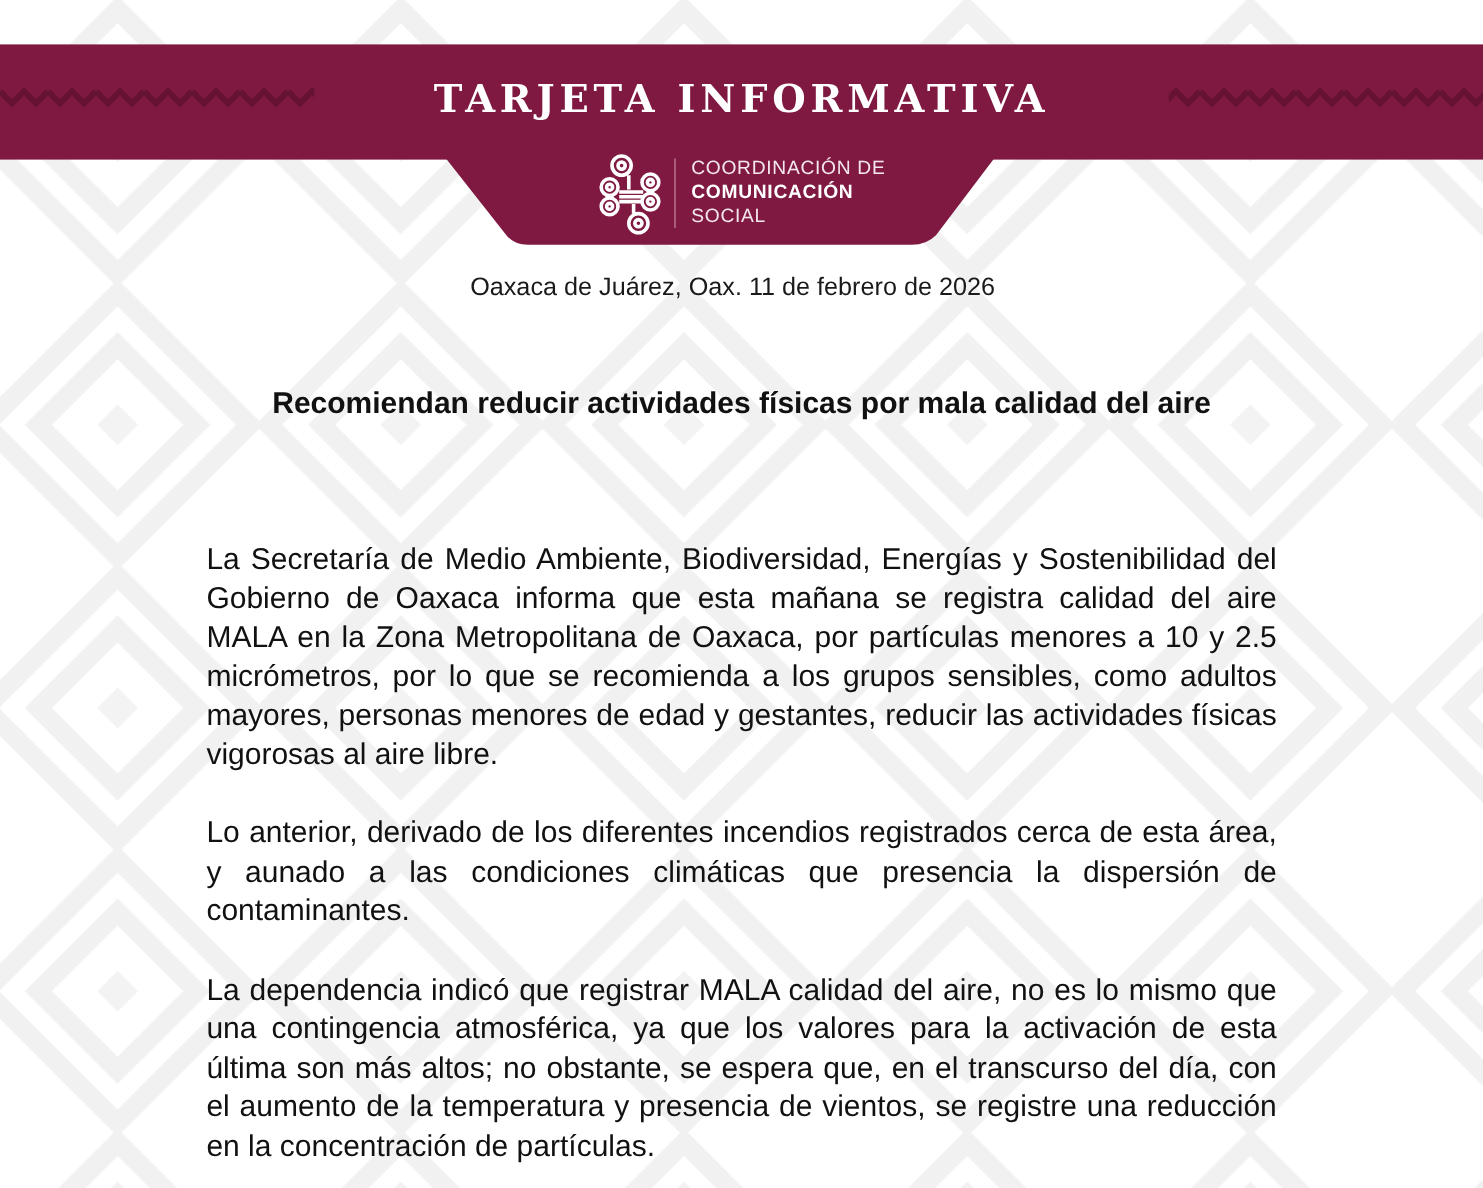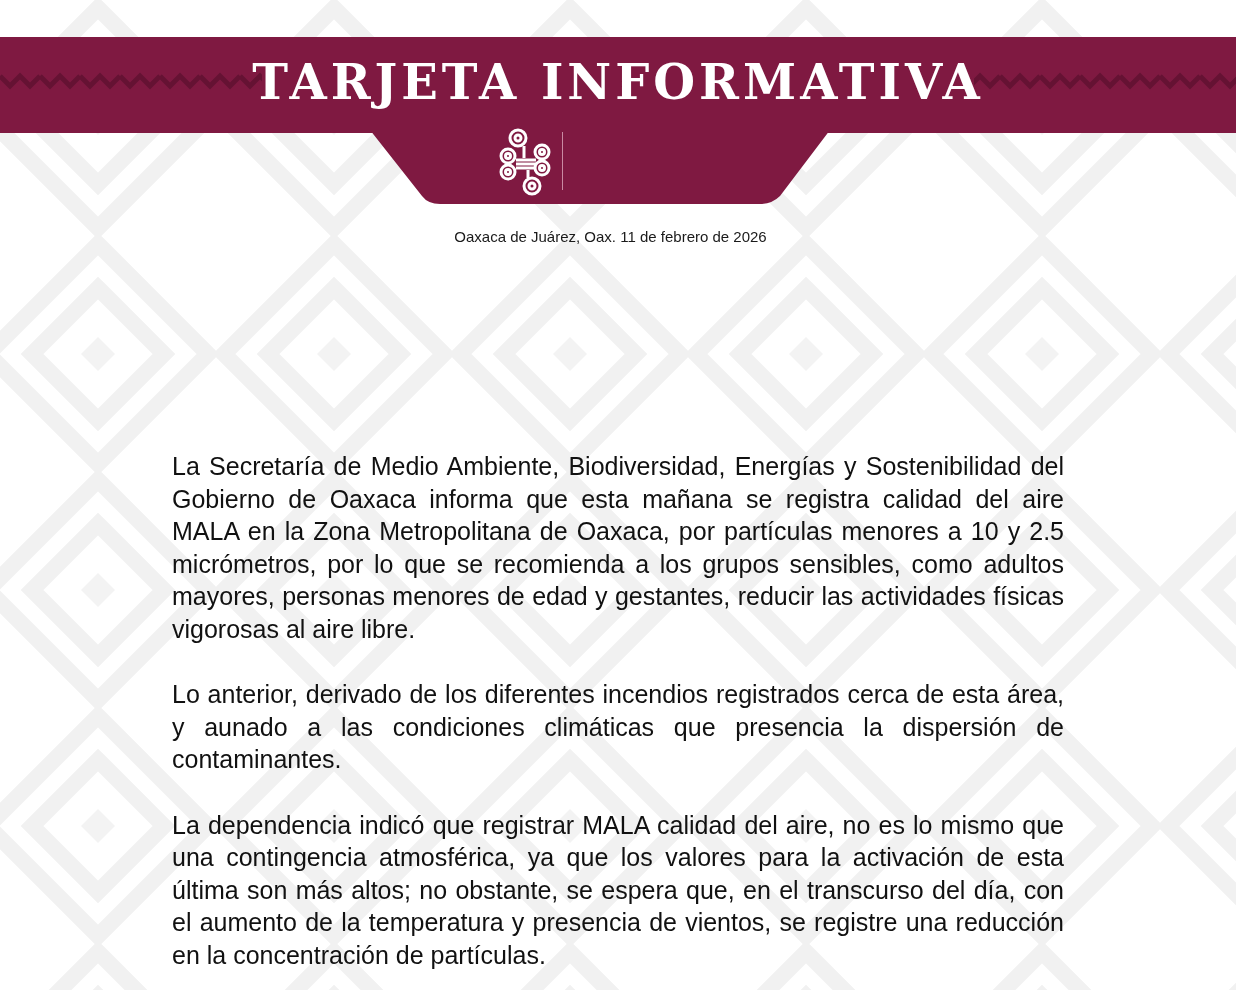--- a/index.html
+++ b/index.html
@@ -11,39 +11,39 @@
   .bg-pattern { position:absolute; inset:0; z-index:0; }
   .header-band {
     position:absolute; left:0; top:37px; width:1236px; height:96px;
     background:#7f1941; z-index:1;
   }
   .band-weave {
     position:absolute; left:0; top:70px; width:1236px; height:22px; z-index:2;
   }
   .header-title {
     position:absolute; left:0; top:50px; width:1236px; text-align:center;
-    font-family:"DejaVu Serif", serif; font-weight:bold; font-size:48px;
+    font-family:"DejaVu Serif", serif; font-weight:bold; font-size:32px;
     letter-spacing:4px; color:#ffffff; z-index:4; line-height:64px;
   }
   .title-bg {
     position:absolute; left:262px; top:58px; width:712px; height:52px;
     background:#7f1941; z-index:3;
   }
   .tab-shape { position:absolute; left:370px; top:130px; z-index:1; }
   .logo-wrap {
     position:absolute; left:498px; top:125px; width:260px; height:72px; z-index:4;
     display:flex; align-items:center;
   }
   .logo-icon { width:56px; height:70px; }
   .logo-divider { width:1px; height:58px; background:#c98aa2; margin:0 13px 0 8px; }
   .logo-text { color:#f3e6ec; font-size:16px; line-height:20px; letter-spacing:0.6px; }
   .logo-text .bold { font-weight:bold; color:#ffffff; }
   .date-line {
     position:absolute; left:0; top:228px; width:1221px; text-align:center;
-    font-size:15px; color:#1a1a1a; z-index:4;
+    font-size:21px; color:#1a1a1a; z-index:4;
   }
   .headline {
     position:absolute; left:150px; top:320px; width:936px; text-align:center;
     font-size:25px; font-weight:bold; line-height:32px; color:#111; z-index:4;
   }
   .body-text {
     position:absolute; left:172px; top:450px; width:892px; z-index:4;
     font-size:25px; line-height:32.6px; color:#111; text-align:justify;
     font-family:"Liberation Sans", sans-serif;
   }
@@ -96,24 +96,30 @@
         <circle cx="44" cy="26" r="2.5"></circle>
       <circle cx="44" cy="42" r="7"></circle>
         <circle cx="44" cy="42" r="2.5"></circle>
       <circle cx="34" cy="60" r="8"></circle>
         <circle cx="34" cy="60" r="3"></circle>
       <path d="M18 34 H38 M18 38 H38 M18 42 H38"></path>
       <path d="M26 20 V32 M30 44 V52"></path>
     </g>
   </svg>
   <div class="logo-divider"></div>
+  <div class="logo-text">
+    <div>COORDINACIÓN DE</div>
+    <div class="bold">COMUNICACIÓN</div>
+    <div>SOCIAL</div>
+  </div>
 </div>
 
 <div class="date-line">Oaxaca de Juárez, Oax. 11 de febrero de 2026</div>
 
 <div class="headline">
+  <div>Recomiendan reducir actividades físicas por mala calidad del aire</div>
 </div>
 
 <div class="body-text">
   <p>La Secretaría de Medio Ambiente, Biodiversidad, Energías y Sostenibilidad del Gobierno de Oaxaca informa que esta mañana se registra calidad del aire MALA en la Zona Metropolitana de Oaxaca, por partículas menores a 10 y 2.5 micrómetros, por lo que se recomienda a los grupos sensibles, como adultos mayores, personas menores de edad y gestantes, reducir las actividades físicas vigorosas al aire libre.</p>
   <p>Lo anterior, derivado de los diferentes incendios registrados cerca de esta área, y aunado a las condiciones climáticas que presencia la dispersión de contaminantes.</p>
   <p>La dependencia indicó que registrar MALA calidad del aire, no es lo mismo que una contingencia atmosférica, ya que los valores para la activación de esta última son más altos; no obstante, se espera que, en el transcurso del día, con el aumento de la temperatura y presencia de vientos, se registre una reducción en la concentración de partículas.</p>
 </div>
 
 </body></html>

